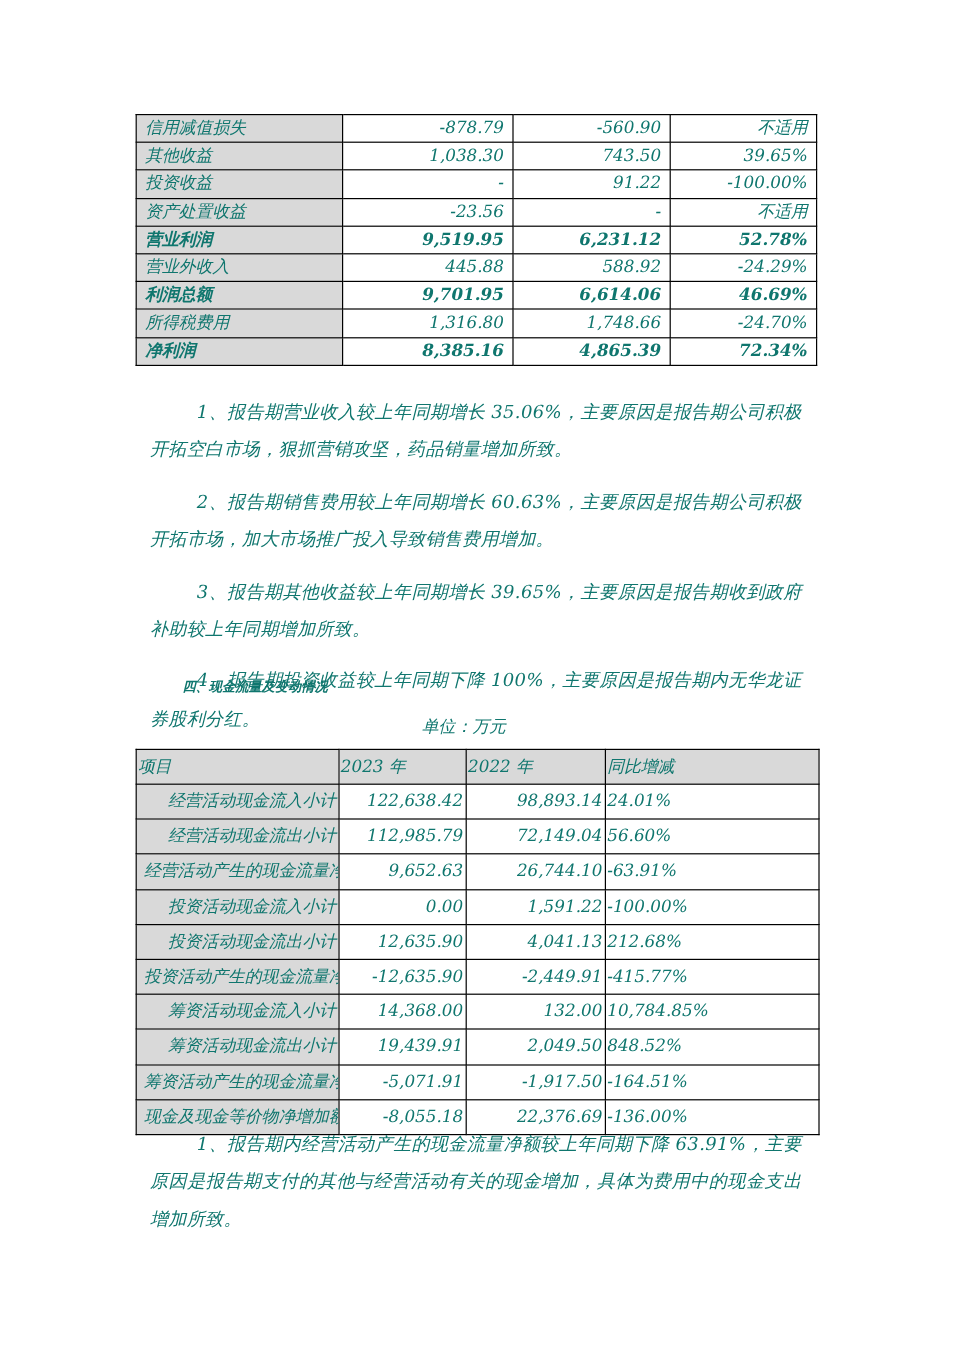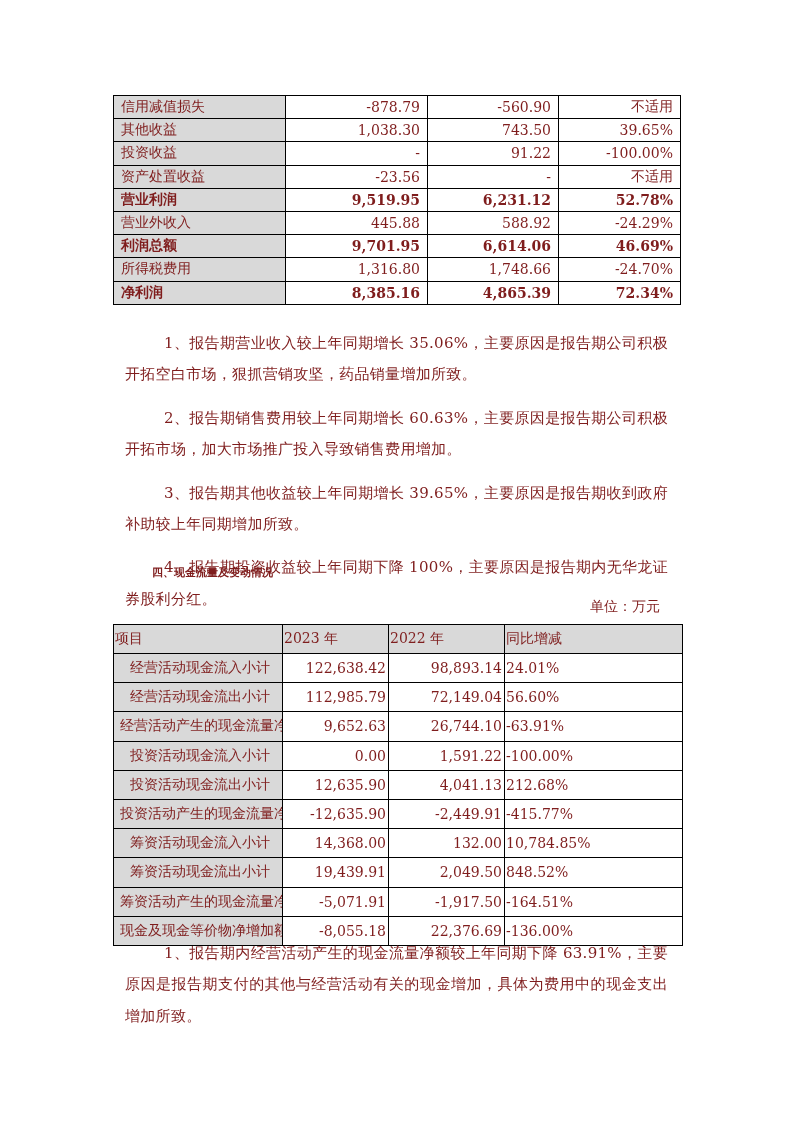--- a/index.html
+++ b/index.html
@@ -1,23 +1,24 @@
 <!DOCTYPE html>
 <html><head>
 <meta charset="utf-8">
 <style>
   html, body { margin:0; padding:0; background:#ffffff; }
   .page {
     position:relative;
     width:794px;
     height:1122px;
     background:#ffffff;
-    color:#7f1d1d;
+    color:#0f766e;
     font-family:"DejaVu Serif", serif;
     overflow:hidden;
+    font-style:italic;
   }
   table {
     position:absolute;
     left:113px;
     border-collapse:collapse;
     table-layout:fixed;
     border:1.5px solid #000;
   }
   td, th {
     border:1px solid #000;
@@ -43,21 +44,21 @@
   #table2 { top:624px; width:569px; }
   #table2 th {
     background:#d9d9d9;
     text-align:left;
     height:26px;
     margin-top:39px;
   }
   #table2 td { height:26.2px; }
   #table2 .label-cell {
     background:#d9d9d9;
-    text-align:center;
+    text-align:right;
     padding:0 2px 0 6px;
   }
   #table2 .num-cell { text-align:right; padding-right:2px; }
   #table2 .pct-cell { text-align:left; padding-right:3px; }
   
   .paragraphs {
     position:absolute;
     left:113px;
     top:316px;
     width:567px;
@@ -79,21 +80,21 @@
     font-weight:bold;
     text-indent:39px;
     line-height:26px;
   }
   .unit-label {
     position:absolute;
     left:113px;
     top:596px;
     width:547px;
     padding-right:20px;
-    text-align:right;
+    text-align:center;
     font-size:14px;
     line-height:20px;
   }
   .note {
     position:absolute;
     left:113px;
     top:926px;
     width:567px;
   }
 </style>

